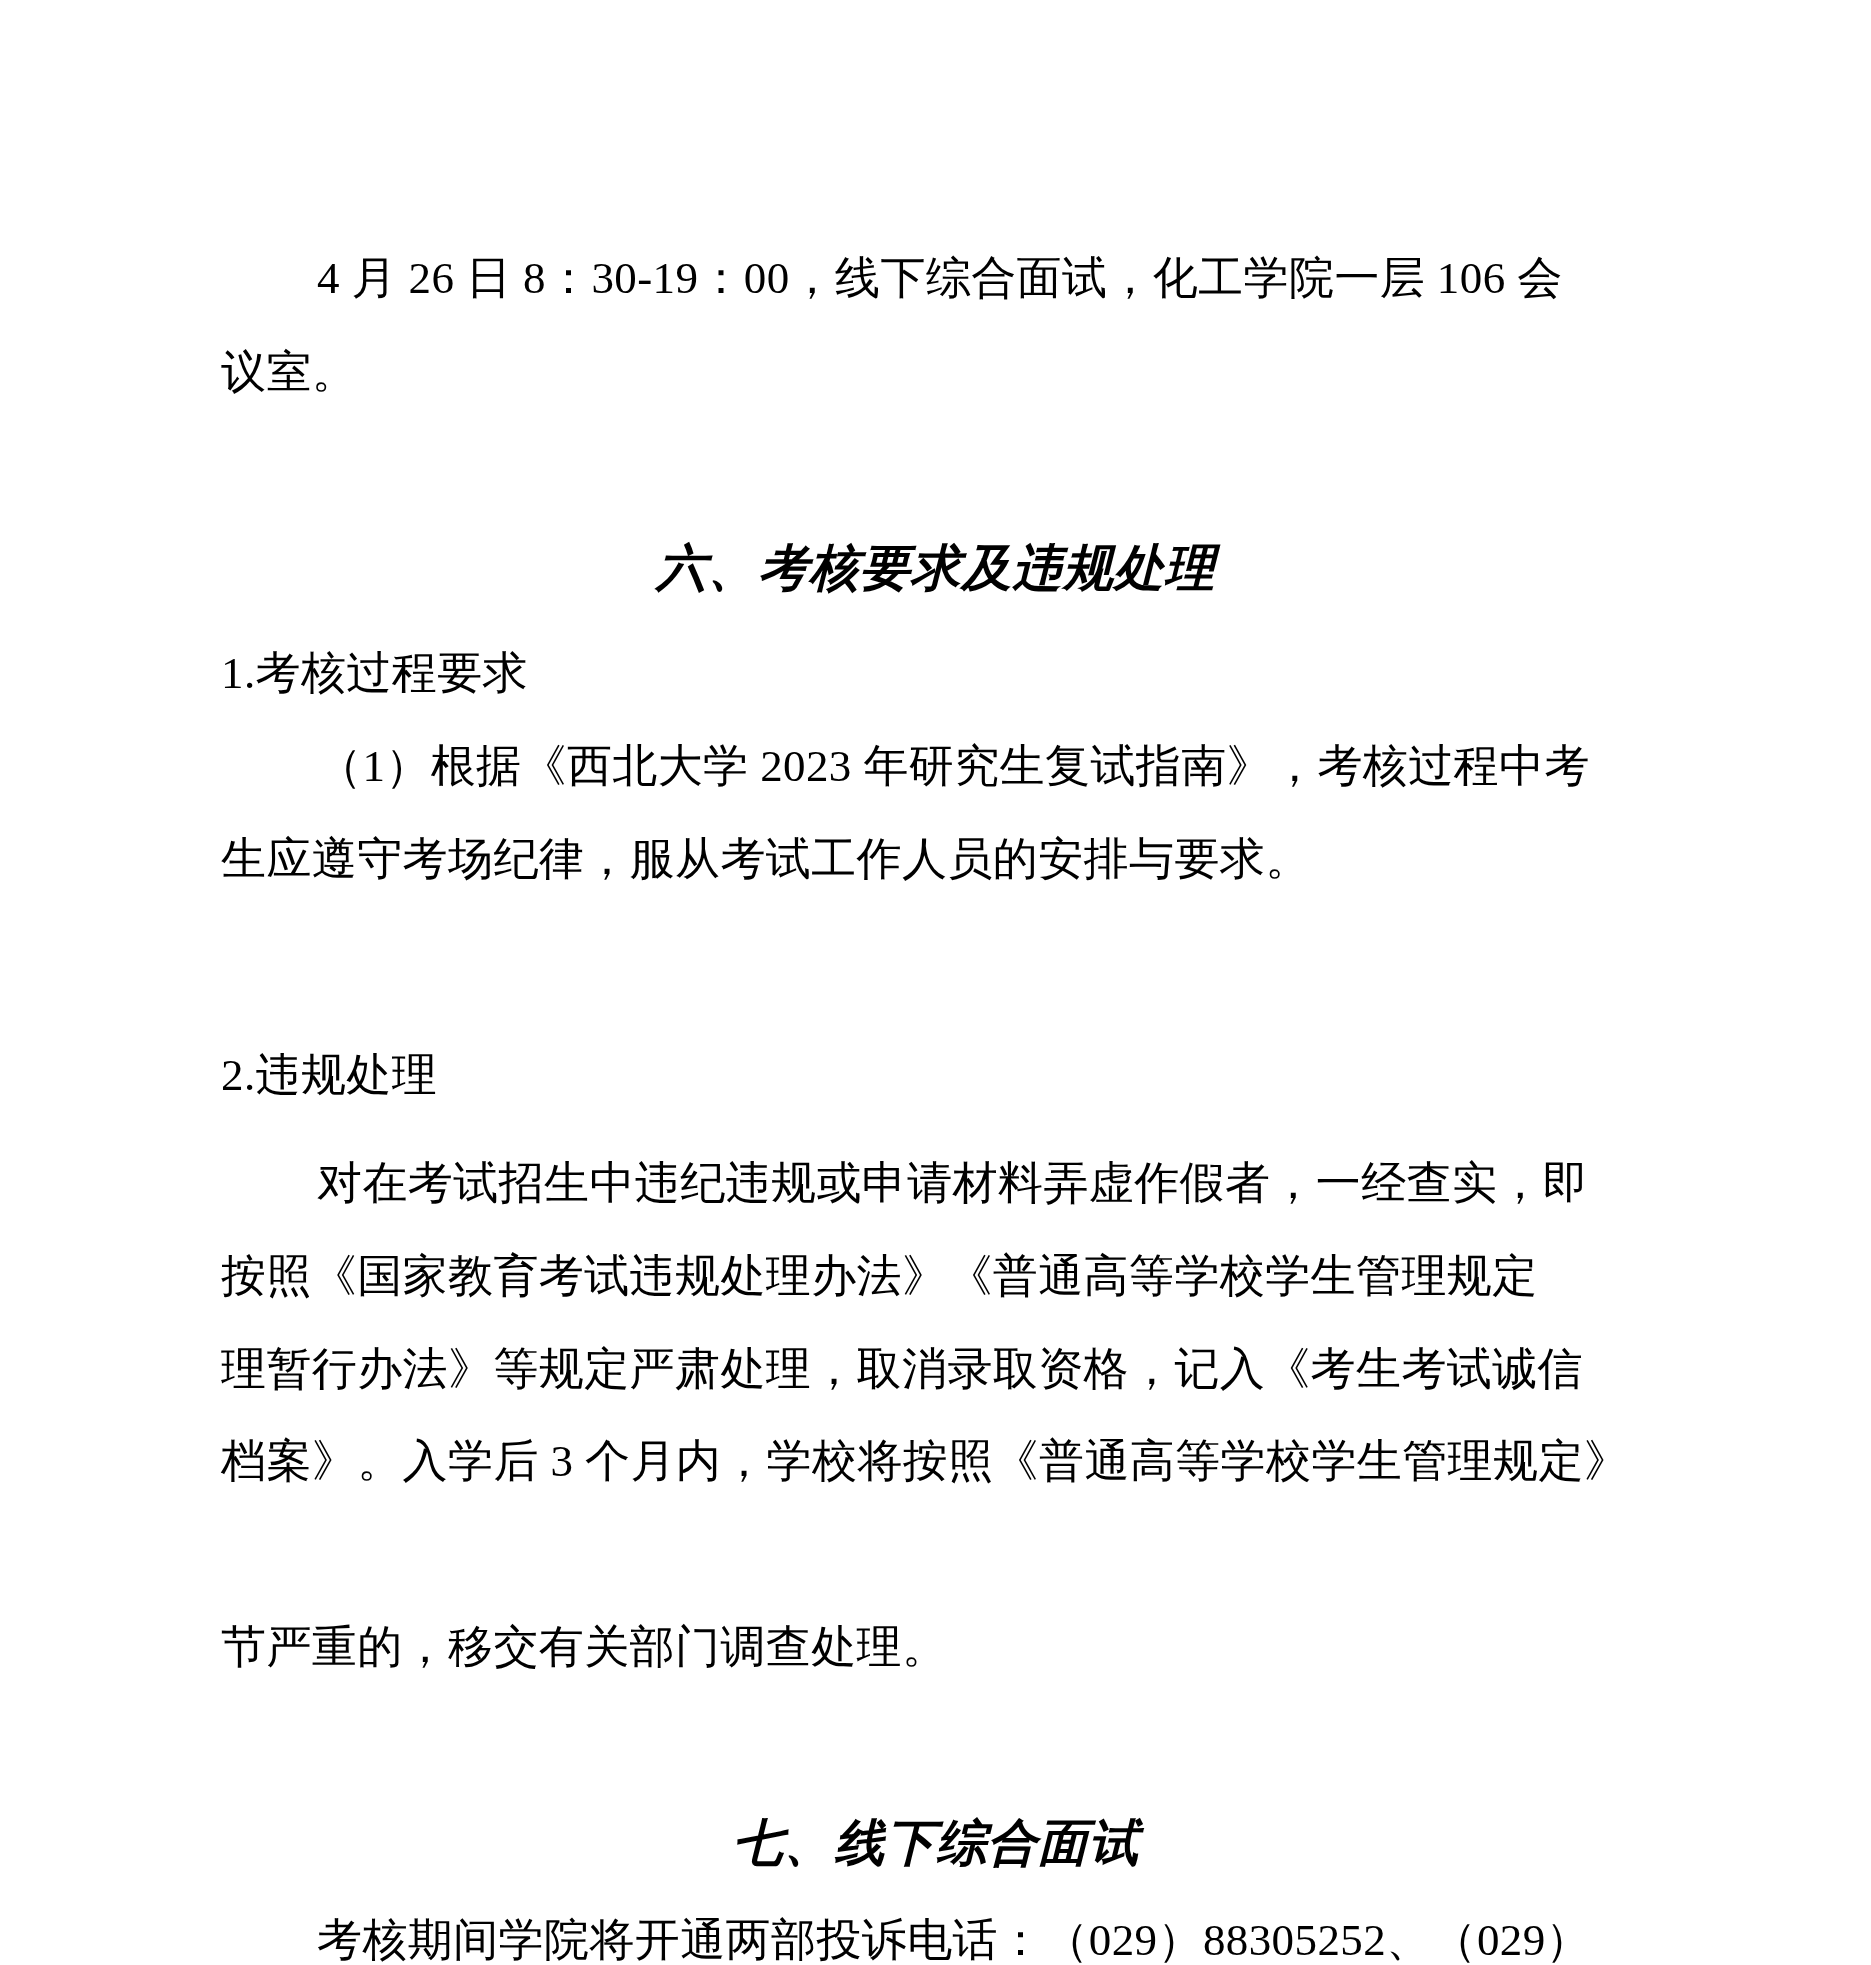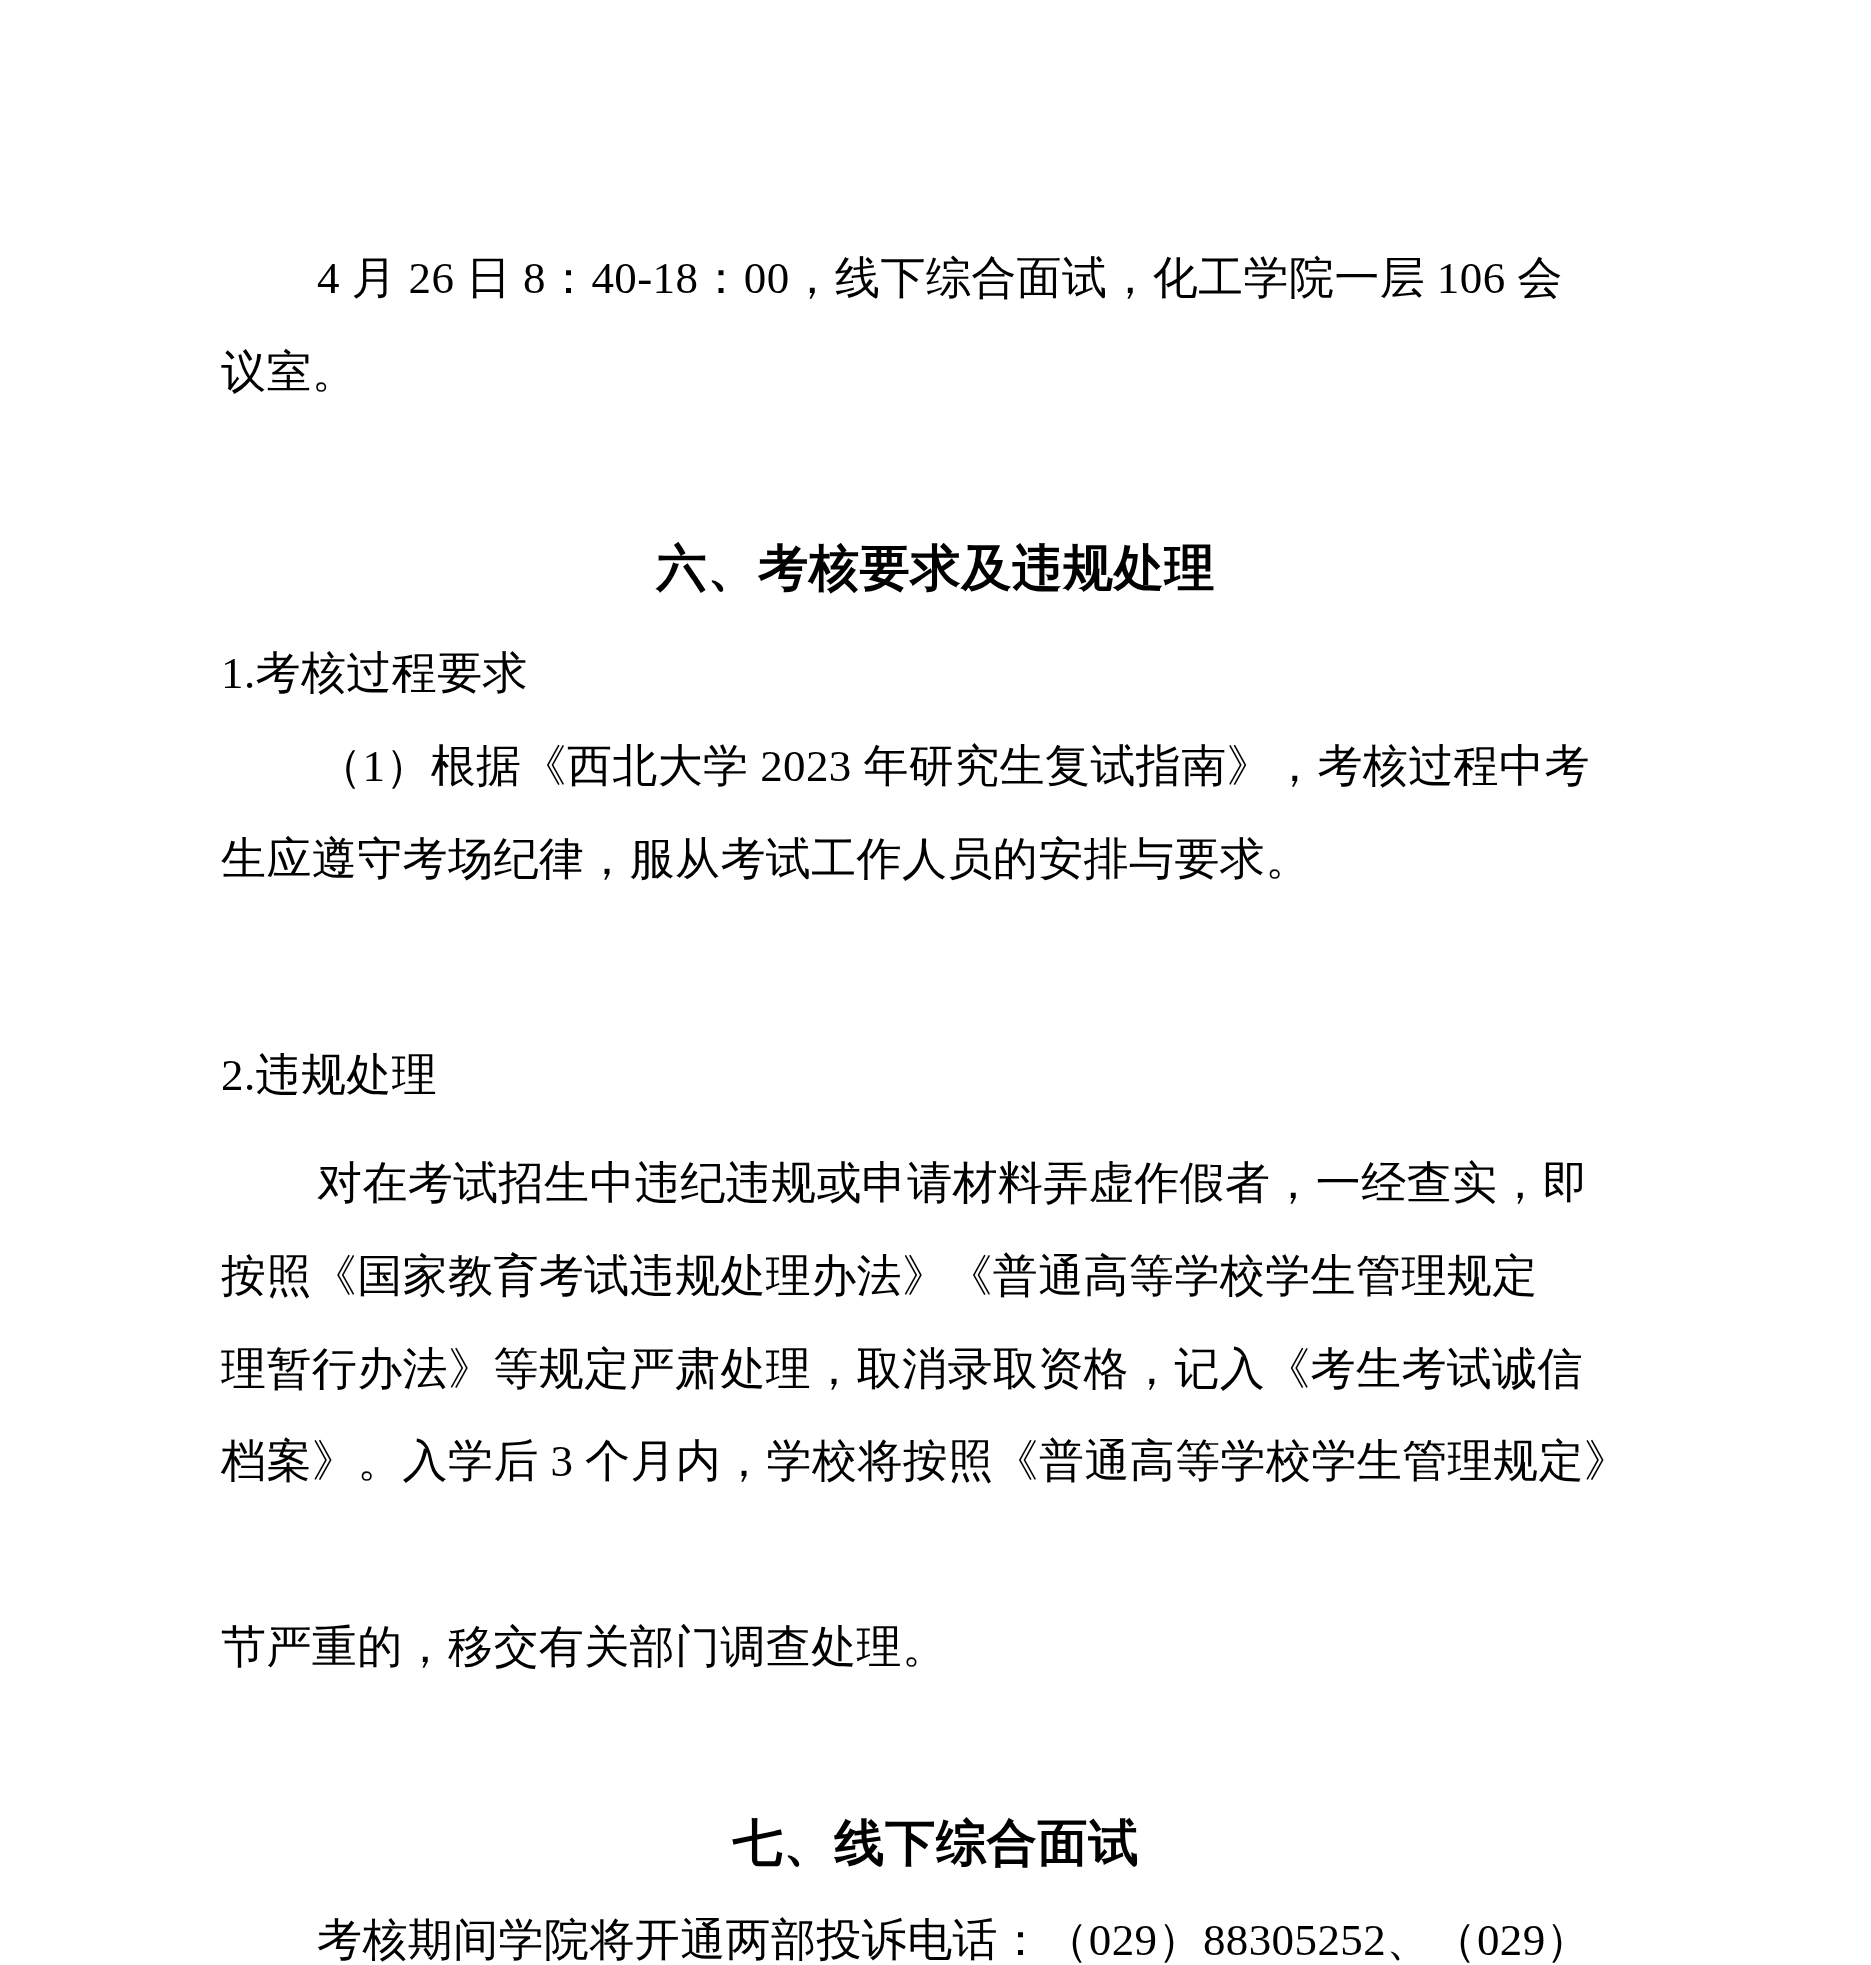--- a/index.html
+++ b/index.html
@@ -27,28 +27,29 @@
     left: 0;
     width: 100%;
     text-align: center;
     font-family: "DejaVu Sans", "Liberation Sans", sans-serif;
     font-weight: bold;
     font-size: 50px;
     line-height: 93px;
     height: 93px;
     white-space: nowrap;
     letter-spacing: 0.8px;
+    font-style: italic;
   }
 </style>
 </head>
 <body>
 
 <div class="page">
 
-  <div class="line indent" style="top:232px">4 月 26 日  8：40-18：00，线下综合面试，化工学院一层 106 会</div>
+  <div class="line indent" style="top:232px">4 月 26 日  8：30-19：00，线下综合面试，化工学院一层 106 会</div>
   <div class="line left" style="top:326px">议室。</div>
 
   <div class="heading" style="top:522px">六、考核要求及违规处理</div>
 
   <div class="line left" style="top:627px">1.考核过程要求</div>
 
   <div class="line indent" style="top:720px">（1）根据《西北大学 2023 年研究生复试指南》，考核过程中考</div>
   <div class="line left" style="top:813px">生应遵守考场纪律，服从考试工作人员的安排与要求。</div>
 
 

